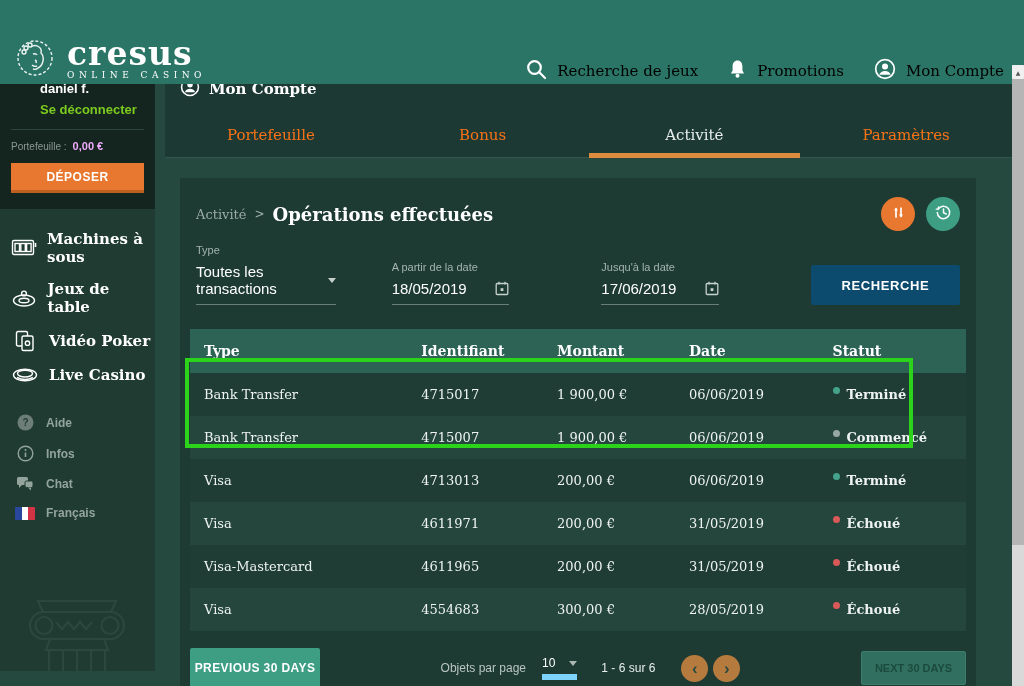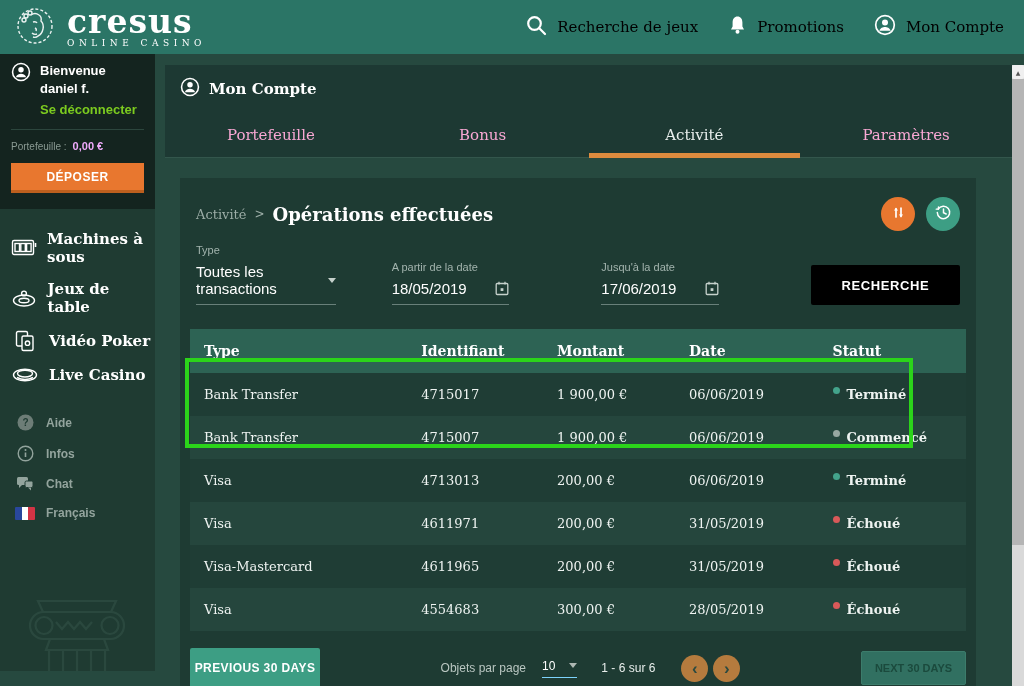--- a/index.html
+++ b/index.html
@@ -1,20 +1,20 @@
 <!DOCTYPE html>
 <html><head>
 <meta charset="utf-8">
 <style>
   *{margin:0;padding:0;box-sizing:border-box}
   html,body{width:1024px;height:686px}
   body{position:relative;overflow:hidden;background:#26493f;font-family:"DejaVu Serif",serif}
 
   
-  .header{position:absolute;left:0;top:0;width:1024px;height:54px;background:#2b7566;display:flex;align-items:center;justify-content:space-between;padding:0 20px 0 12px;z-index:6}
+  .header{position:absolute;left:0;top:0;width:1024px;height:84px;background:#2b7566;display:flex;align-items:flex-end;justify-content:space-between;padding:0 20px 0 12px;z-index:6}
   .logo{display:flex;align-items:center;gap:9px;cursor:pointer}
   .logo-t1{font-size:33px;font-weight:bold;color:#fff;line-height:30px;letter-spacing:1px}
   .logo-t2{font-size:9px;color:#fff;letter-spacing:4.5px;margin-top:1px}
   .hnav{display:flex;align-items:center;gap:30px}
   .hnav-item{display:flex;align-items:center;gap:10px;color:#000000;font-size:15px;cursor:pointer}
 
   
   .sidebar{position:absolute;left:0;top:50px;width:155px;height:621px;background:#1f3b32;overflow:hidden}
   .user-sec{background:#14241f;padding:12px 11px 16px}
   .welcome{display:flex;gap:9px;font-family:"Liberation Sans",sans-serif}
@@ -32,21 +32,21 @@
   .sitem{display:flex;align-items:center;gap:11px;padding:7px 4px 7px 15px;color:#93a49d;font-family:"Liberation Sans",sans-serif;font-size:12px;font-weight:bold;cursor:pointer}
   .sitem .ic{width:20px;display:flex;justify-content:center}
   .flag{width:20px;height:13px;display:flex;border-radius:1px;overflow:hidden}
   .flag i{flex:1}
   .column-deco{position:absolute;left:16px;bottom:-16px;opacity:.5}
 
   
   .account-top{position:absolute;left:165px;top:65px;width:847px;height:93px;background:#1d3933;border-bottom:1px solid #33564c;z-index:2}
   .account-title{height:47px;display:flex;align-items:center;gap:9px;padding-left:15px;color:#fff;font-size:15px;font-weight:bold}
   .tabs{height:46px;display:grid;grid-template-columns:repeat(4,1fr)}
-  .tab{position:relative;display:flex;align-items:center;justify-content:center;color:#f9a8d4;font-size:15px;cursor:pointer}
+  .tab{position:relative;display:flex;align-items:center;justify-content:center;color:#f97316;font-size:15px;cursor:pointer}
   .tab.active{color:#e9efed}
   .tab.active::after{content:"";position:absolute;left:0;right:0;bottom:0;height:5px;background:#dd8b3e}
 
   
   .panel{position:absolute;left:180px;top:178px;width:796px;height:508px;background:#1e3b33;z-index:1}
   .crumb-row{display:flex;align-items:center;padding:19px 16px 5px;height:58px}
   .crumb-sec{color:#9cada7;font-size:13px;cursor:pointer}
   .crumb-sep{color:#9cada7;margin:0 8px;font-size:12px}
   .crumb-page{color:#fff;font-size:18px;font-weight:bold}
   .circle-btns{margin-left:auto;display:flex;gap:11px}
@@ -55,38 +55,38 @@
   .cbtn.teal{background:#3d9e84}
 
   .filters{display:flex;align-items:flex-end;padding:8px 16px 0;font-family:"Liberation Sans",sans-serif}
   .fgroup{border-bottom:1px solid #69807a;padding-bottom:7px}
   .flabel{font-size:11px;color:#a3b4ae;margin-bottom:7px}
   .fvalue{display:flex;align-items:center;font-size:15px;color:#fff;cursor:pointer}
   .type-group{width:178px;margin-right:56px}
   .date-group{width:150px;margin-right:92px}
   .caret{width:0;height:0;border-left:4px solid transparent;border-right:4px solid transparent;border-top:5px solid #c6d1cc;margin-left:auto}
   .cal{margin-left:auto;display:flex}
-  .search-btn{margin-left:auto;width:190px;height:40px;background:#000000;border:none;border-radius:2px;color:#fff;font-weight:bold;font-size:13px;letter-spacing:.6px;font-family:"Liberation Sans",sans-serif;cursor:pointer}
+  .search-btn{margin-left:auto;width:190px;height:40px;background:#0c4a6e;border:none;border-radius:2px;color:#fff;font-weight:bold;font-size:13px;letter-spacing:.6px;font-family:"Liberation Sans",sans-serif;cursor:pointer}
 
   .table{margin:24px 10px 0}
   .thead,.trow{display:grid;grid-template-columns:28% 17.5% 17% 18.5% 19%;align-items:center}
   .thead{background:#2d6354;height:44px;font-weight:bold;font-size:14px;color:#fff}
   .thead>div{padding-left:14px}
   .trow{height:43px;font-size:13px;color:#eef3f1;cursor:pointer}
   .trow>div{padding-left:14px}
   .tbody .trow:nth-child(odd){background:#1f3d35}
   .tbody .trow:nth-child(even){background:#25463d}
   .status-cell{display:flex;align-items:flex-start;gap:7px;font-weight:bold}
   .dot{width:7px;height:7px;border-radius:50%;display:inline-block}
 
   .pagination{display:flex;align-items:center;margin:16px 10px 0;height:42px;justify-content:space-between}
   .prev-btn{width:130px;height:40px;background:#3d9e84;border:none;border-radius:2px;color:#fff;font-weight:bold;font-size:12px;letter-spacing:.4px;font-family:"Liberation Sans",sans-serif;cursor:pointer}
   .pager-mid{display:flex;align-items:center;gap:16px;font-family:"Liberation Sans",sans-serif}
   .pp-label{font-size:12px;color:#b9c6c1}
-  .pp-select{display:flex;align-items:center;gap:14px;border-bottom:1px solid #7dd3fc;padding-bottom:4px;cursor:pointer}
+  .pp-select{display:flex;align-items:center;gap:14px;border-bottom:6px solid #7dd3fc;padding-bottom:4px;cursor:pointer}
   .pp-value{font-size:12px;color:#fff}
   .pp-caret{width:0;height:0;border-left:4px solid transparent;border-right:4px solid transparent;border-top:5px solid #aeb8b3}
   .range{font-size:12px;color:#e8eeec;margin-left:8px}
   .pgr-btns{display:flex;gap:5px;margin-left:10px}
   .pgr{width:27px;height:27px;border-radius:50%;border:none;background:#b57b3e;color:#2c4a40;font-size:17px;font-weight:bold;line-height:25px;cursor:pointer;font-family:"Liberation Sans",sans-serif}
   .next-btn{width:105px;height:34px;background:#317061;border:1px solid #3c7c6b;border-radius:2px;color:#1b4a3d;font-weight:bold;font-size:11px;font-family:"Liberation Sans",sans-serif;cursor:default}
 
   
   .highlight-box{position:absolute;left:185px;top:358px;width:728px;height:90px;border:4px solid #2bd41a;z-index:20;pointer-events:none}
   .scrollbar{position:absolute;right:0;top:65px;width:12px;height:621px;background:#d9d9d9;z-index:7}

